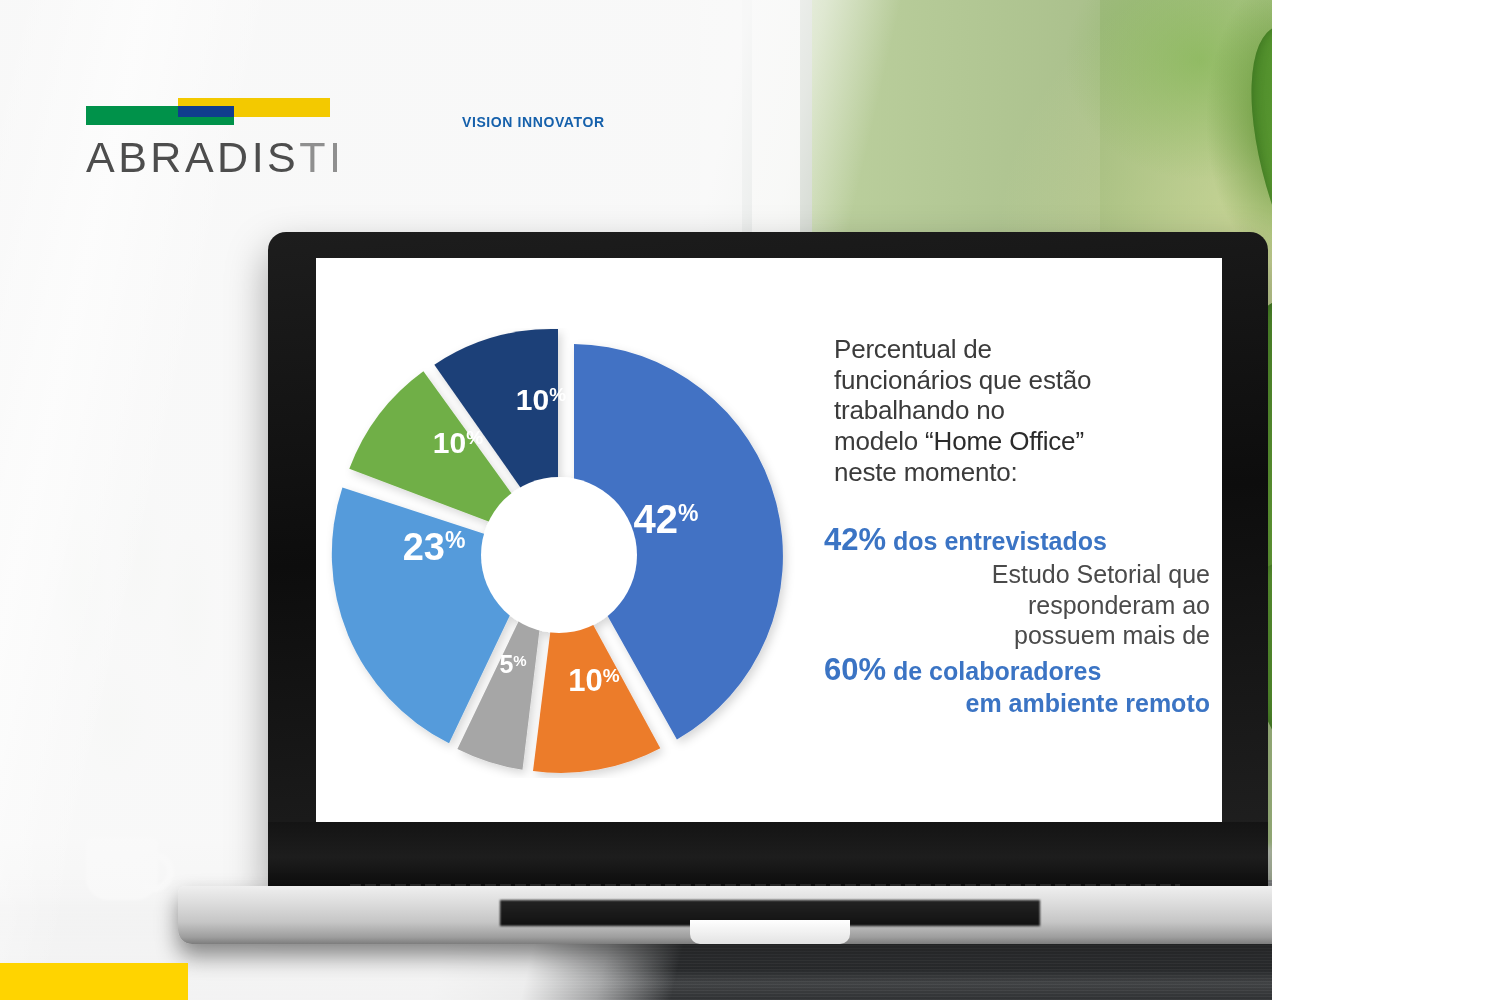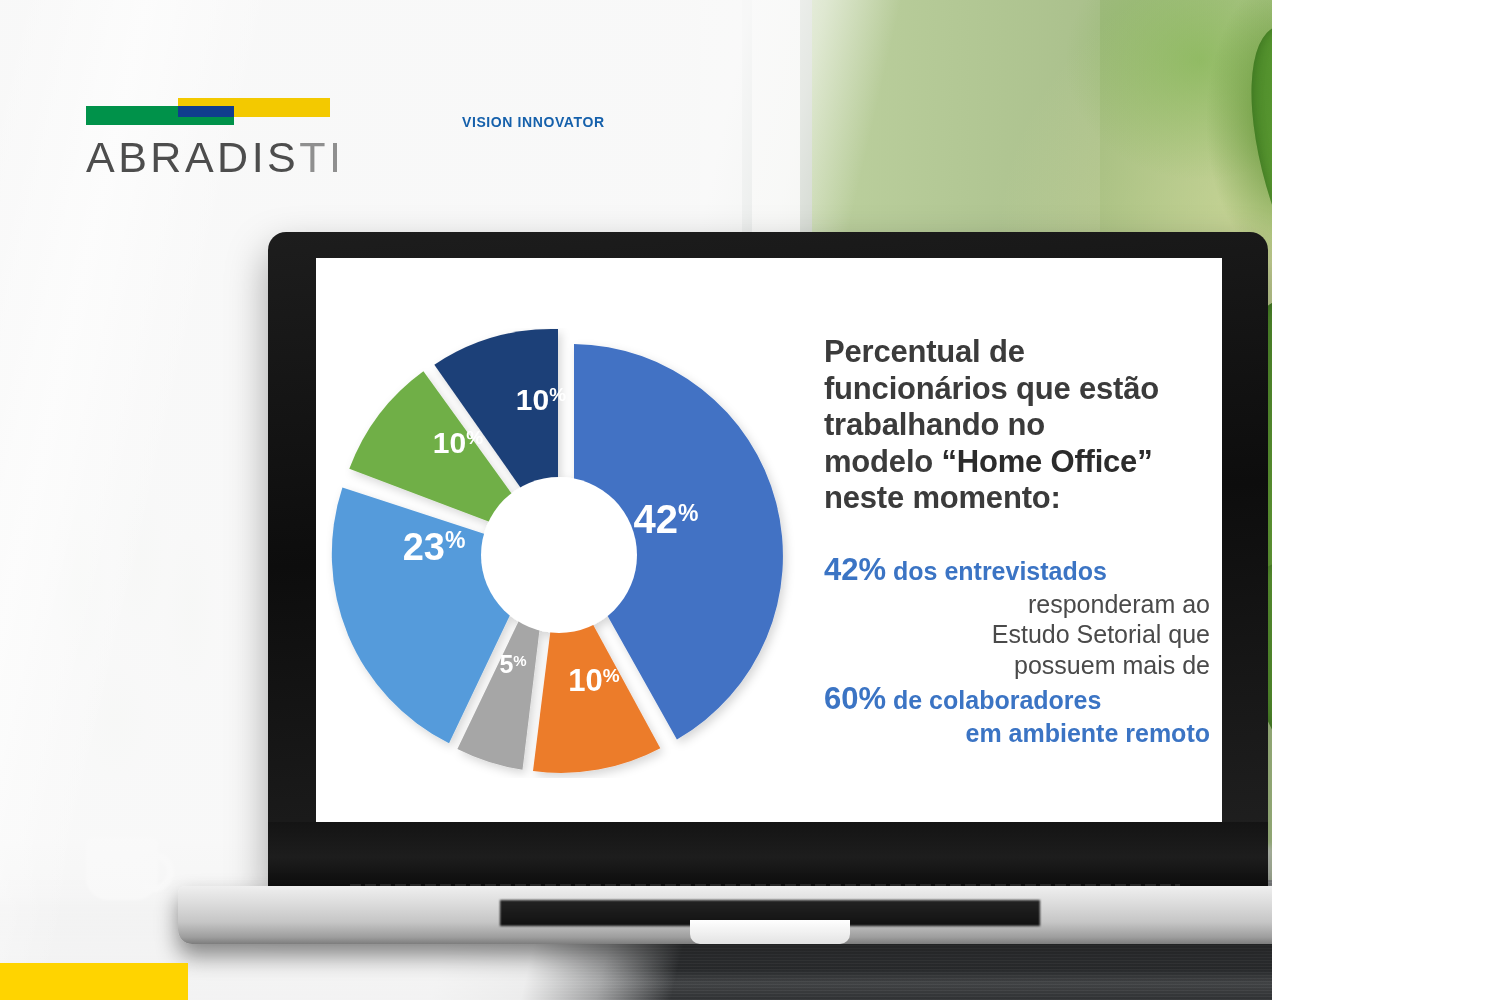--- a/index.html
+++ b/index.html
@@ -326,25 +326,26 @@
   .donut-label .num { font-size: 40px; }
   .donut-label .pct { font-size: 23px; }
 
   .text-col {
     position: absolute;
     left: 508px;
     top: 76px;
     width: 386px;
   }
   .headline {
-    font-size: 31px;
+    font-size: 26px;
     line-height: 1.18;
     color: #3b3b3b;
-    font-weight: 700;
+    font-weight: 400;
     letter-spacing: -.2px;
+    margin-left: 10px;
   }
   .headline .ho { color: #2b2b2b; }
 
   .subblock {
     margin-top: 34px;
     font-size: 25px;
     line-height: 1.22;
     color: #4a4a4a;
     text-align: right;
   }
@@ -458,22 +459,22 @@
         <div class="headline">
           <div>Percentual de</div>
           <div>funcionários que estão</div>
           <div>trabalhando no</div>
           <div><span>modelo </span><span class="ho">“Home Office”</span></div>
           <div>neste momento:</div>
         </div>
 
         <div class="subblock">
           <div class="row r1"><span class="big">42%</span><span class="hl"> dos entrevistados</span></div>
+          <div class="row">Estudo Setorial que</div>
           <div class="row">responderam ao</div>
-          <div class="row">Estudo Setorial que</div>
           <div class="row">possuem mais de</div>
           <div class="row r1"><span class="big">60%</span><span class="hl"> de colaboradores</span></div>
           <div class="row hl">em ambiente remoto</div>
         </div>
       </div>
 
     </div>
   </div>
 
   <div class="laptop-bezel-bottom"></div>

